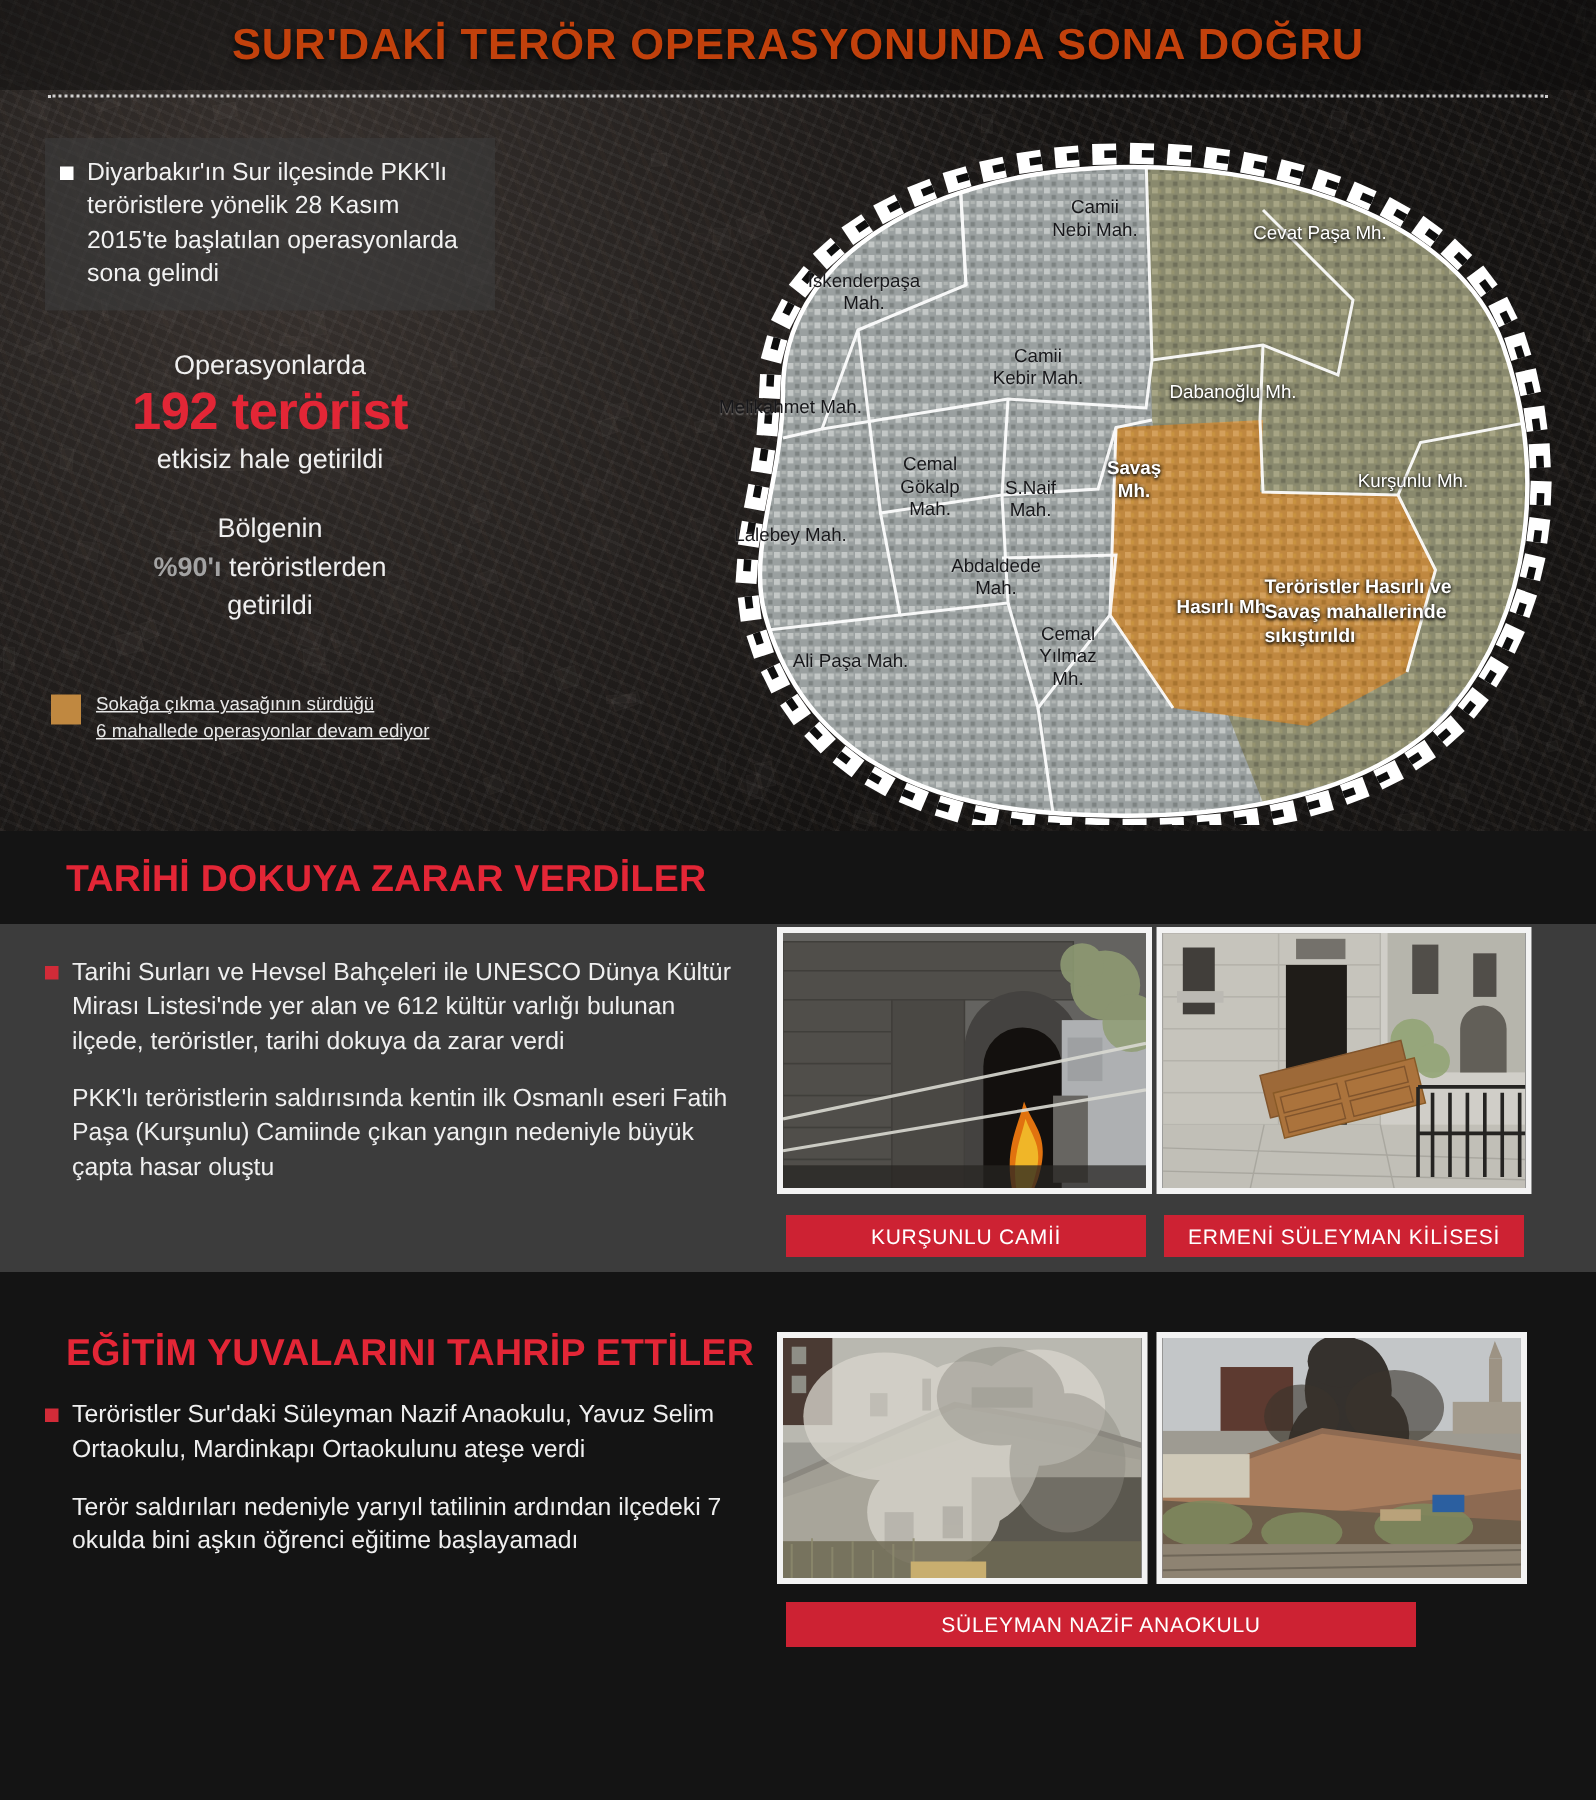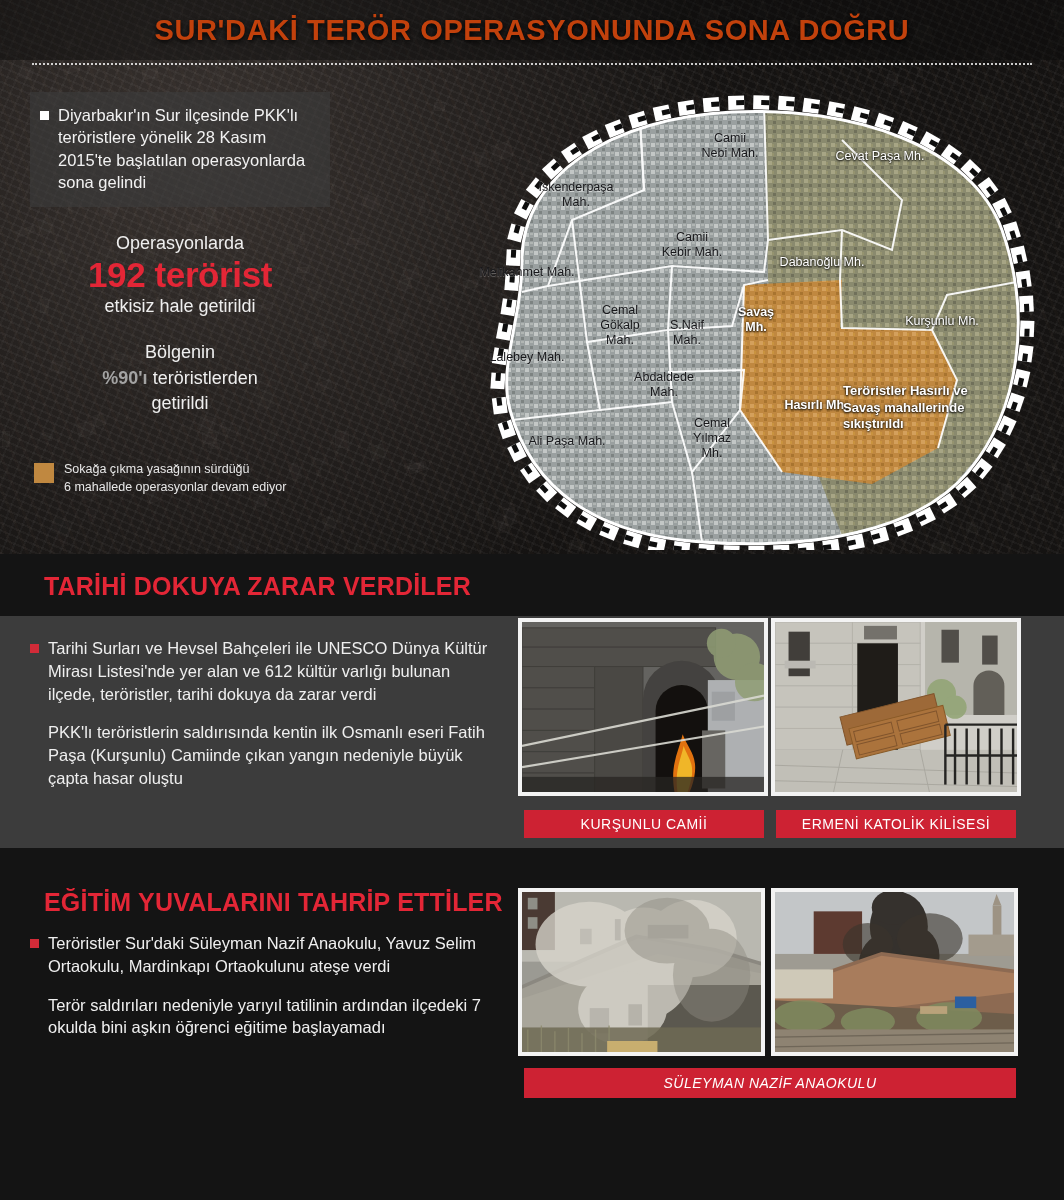--- a/index.html
+++ b/index.html
@@ -71,21 +71,21 @@
   .stat-big { color: #e32636; font-size: 35px; font-weight: bold; line-height: 1.12; letter-spacing: -.4px; }
   .stat-bot { color: #efefef; font-size: 18px; line-height: 1.3; }
 
   .stat-block2 { position: absolute; left: 30px; top: 340px; width: 300px; text-align: center; }
   .s2-l1 { color: #efefef; font-size: 18px; line-height: 1.42; }
   .s2-l2 { color: #efefef; font-size: 18px; line-height: 1.42; }
   .s2-l2 b { color: #a3a3a3; font-weight: bold; }
   .s2-l3 { color: #efefef; font-size: 18px; line-height: 1.42; }
 
   .legend { position: absolute; left: 34px; top: 460px; width: 310px; display: flex; gap: 10px; }
-  .legend-text { color: #e8e8e8; font-size: 12.5px; line-height: 1.45; }
+  .legend-text { color: #e8e8e8; font-size: 12.5px; line-height: 1.45; text-decoration: underline; }
 
   
   .map-wrap { position: absolute; left: 372px; top: 80px; width: 680px; height: 470px; }
   .map-svg { position: absolute; inset: 0; }
   .map-labels { position: absolute; inset: 0; }
   .mlab {
     position: absolute; color: #ffffff; font-size: 12.5px; line-height: 1.2;
     text-align: center; text-shadow: 0 1px 2px rgba(0,0,0,.85), 0 0 3px rgba(0,0,0,.8);
     white-space: pre-line; transform: translate(-50%,-50%);
   }
@@ -945,21 +945,21 @@
         <path d="M176,106 h74"></path>
           <path d="M176,106 v62"></path>
         <path d="M186,110 v58 M198,110 v58 M210,110 v58 M222,110 v58 M234,110 v58 M246,110 v58"></path>
         <path d="M176,138 h74"></path>
       </g>
       <rect x="0" y="0" width="250" height="178" fill="#fff" opacity=".04"></rect>
     </svg>
   </div>
 
   <div class="cap" style="left:524px; top:810px; width:240px; height:28px;">KURŞUNLU CAMİİ</div>
-  <div class="cap" style="left:776px; top:810px; width:240px; height:28px;">ERMENİ KATOLİK KİLİSESİ</div>
+  <div class="cap" style="left:776px; top:810px; width:240px; height:28px;">ERMENİ SÜLEYMAN KİLİSESİ</div>
 
   <div class="sec2-head">EĞİTİM YUVALARINI TAHRİP ETTİLER</div>
 
   <div class="sec2-body">
     <div class="p-row">
       <span class="sq red"></span>
       <span class="p-text">Teröristler Sur'daki Süleyman Nazif Anaokulu, Yavuz Selim Ortaokulu, Mardinkapı Ortaokulunu ateşe verdi</span>
     </div>
     <div class="p-text2">Terör saldırıları nedeniyle yarıyıl tatilinin ardından ilçedeki 7 okulda bini aşkın öğrenci eğitime başlayamadı</div>
   </div>
@@ -1030,16 +1030,16 @@
       <rect x="0" y="142" width="247" height="26" fill="#8e8372"></rect>
       <g stroke="#6f6658" stroke-width="1.4">
         <path d="M0,150 L247,146"></path>
           <path d="M0,160 L247,156"></path>
       </g>
       <rect x="186" y="108" width="22" height="12" fill="#2b5fa0"></rect>
       <rect x="150" y="118" width="28" height="8" fill="#b9a27a"></rect>
     </svg>
   </div>
 
-  <div class="cap" style="left:524px; top:1068px; width:492px; height:30px;font-style:italic;">SÜLEYMAN NAZİF ANAOKULU</div>
+  <div class="cap" style="left:524px; top:1068px; width:420px; height:30px;">SÜLEYMAN NAZİF ANAOKULU</div>
 
 
 </div>
 
 </body></html>

